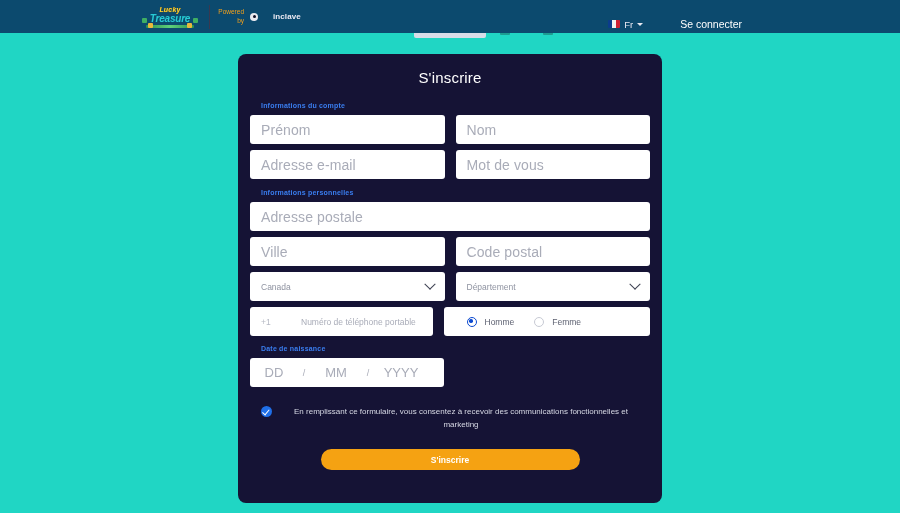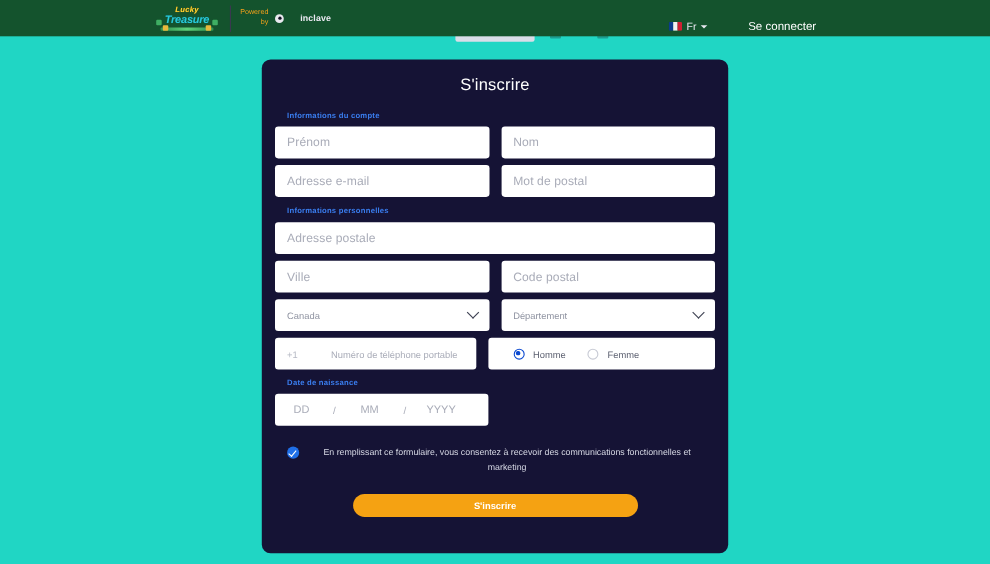--- a/index.html
+++ b/index.html
@@ -8,21 +8,21 @@
     width: 900px; height: 513px;
     overflow: hidden;
     font-family: "Liberation Sans", sans-serif;
   }
   body { background: #20d6c4; position: relative; }
 
   
   .header {
     position: absolute; top: 0; left: 0;
     width: 900px; height: 33px;
-    background: #14532d;
+    background: #0c4a6e;
     display: flex; align-items: center;
     z-index: 5;
   }
   .header-left {
     display: flex; align-items: center;
     margin-left: 141px;
   }
   .logo {
     width: 58px; height: 26px;
     position: relative;
@@ -156,21 +156,21 @@
   }
   .field {
     height: 29px;
     background: #ffffff;
     border-radius: 3px;
     display: flex; align-items: center;
     padding: 0 11px;
     flex: 1;
   }
   .field .ph {
-    font-size: 11px;
+    font-size: 14px;
     color: #a9acb8;
     letter-spacing: .1px;
   }
   .field.full { flex: 1 1 100%; }
 
   .select {
     justify-content: space-between;
   }
   .select .val { font-size: 8.5px; color: #8f93a1; }
   .chev {
@@ -206,21 +206,21 @@
   }
   .radio-label { font-size: 8.5px; color: #5d6171; }
 
   .dob-field {
     width: 194px; height: 29px;
     background: #fff; border-radius: 3px;
     display: flex; align-items: center;
     margin-top: 6px; margin-left: 1px;
   }
   .dob-part {
-    font-size: 10px; color: #a9acb8;
+    font-size: 13px; color: #a9acb8;
     text-align: center;
   }
   .dob-dd { width: 48px; }
   .dob-mm { width: 52px; }
   .dob-yy { width: 54px; }
   .dob-sep { font-size: 9px; color: #a9acb8; width: 12px; text-align: center; }
 
   .consent {
     display: flex; align-items: flex-start;
     margin-top: 18px; padding: 0 12px;
@@ -322,21 +322,21 @@
     <div class="field">
       <span class="ph">Nom</span>
     </div>
   </div>
 
   <div class="row">
     <div class="field">
       <span class="ph">Adresse e-mail</span>
     </div>
     <div class="field">
-      <span class="ph">Mot de postal</span>
+      <span class="ph">Mot de vous</span>
     </div>
   </div>
 
   <div class="section-label sec2">Informations personnelles</div>
 
   <div class="row">
     <div class="field full">
       <span class="ph">Adresse postale</span>
     </div>
   </div>

